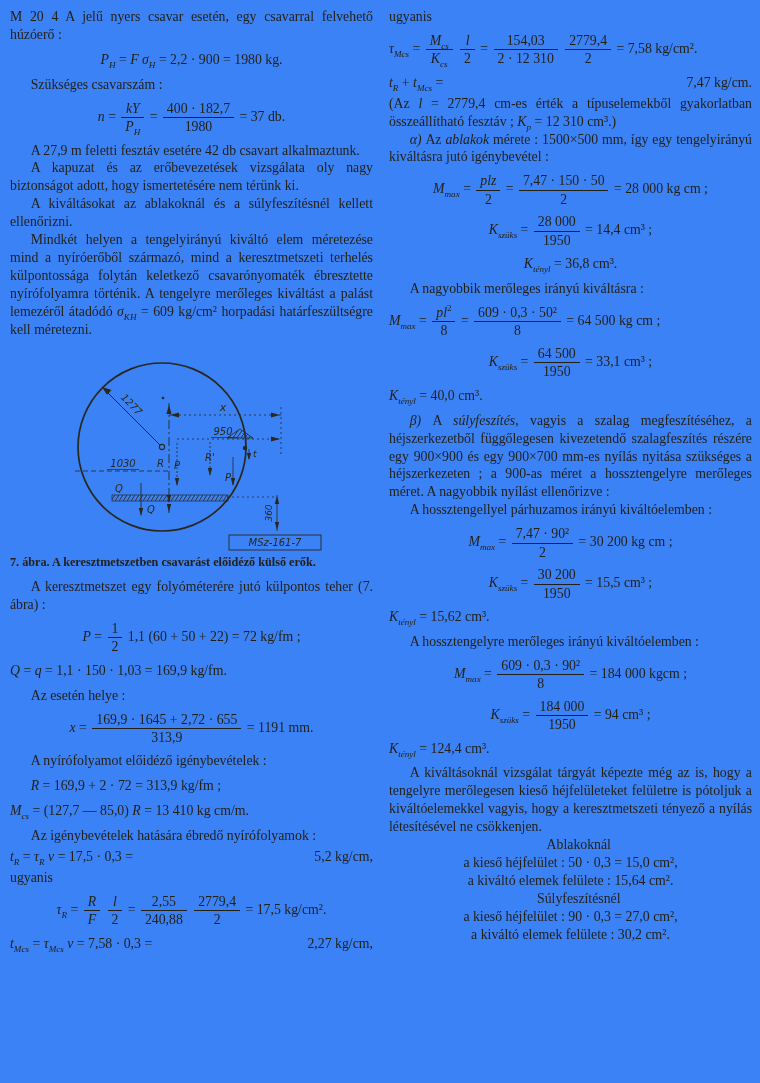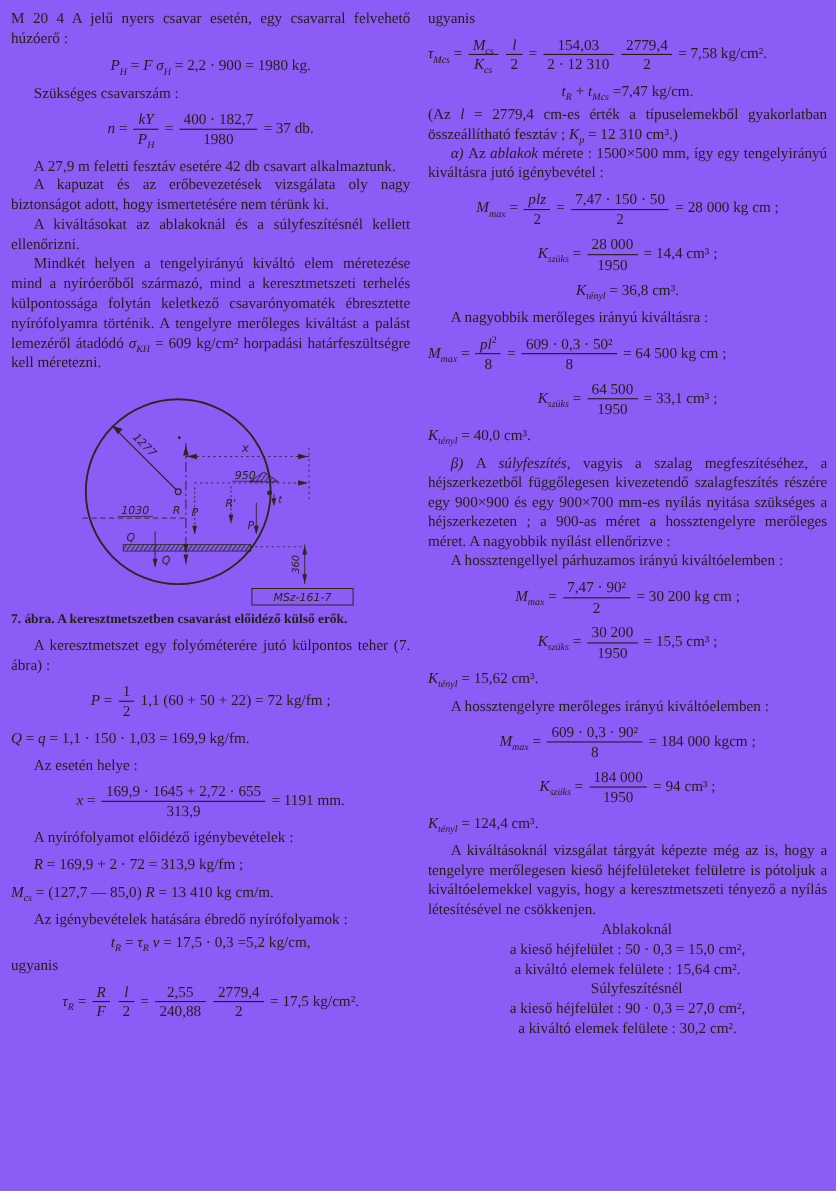--- a/index.html
+++ b/index.html
@@ -1,33 +1,33 @@
 <!DOCTYPE html>
 <html><head>
 <meta charset="utf-8">
 <style>
   html,body{margin:0;padding:0;}
   body{background:#b8b49c;}
   .page{
     width:760px;height:1083px;box-sizing:border-box;
-    background:#8b5cf6;color:#241f14;
+    background:#3b82f6;color:#241f14;
     font-family:"Liberation Serif","DejaVu Serif",serif;
     padding:8px 8px 0 10px;
     display:flex;gap:16px;overflow:hidden;
     position:relative;
   }
   .col{flex:1 1 0;min-width:0;font-size:13.8px;line-height:1.30;text-align:justify;}
   .para{margin:0;}
   .para.ind{text-indent:1.5em;}
   .line{margin:0;text-align:center;}
   .line.ind-s{padding-left:1.2em;}
   .formula{margin:7px 0;font-size:13.8px;}
   .formula.ac{text-align:center;}
   .formula.al{text-align:left;}
-  .split{display:flex;justify-content:center;margin:3px 0;}
+  .split{display:flex;justify-content:space-between;margin:3px 0;}
   .vi{font-style:italic;}
   sub{font-style:italic;font-size:.66em;line-height:0;}
   sup{font-size:.66em;line-height:0;}
   .frac{display:inline-flex;flex-direction:column;vertical-align:middle;
         text-align:center;margin:0 .15em;line-height:1.12;}
   .frac .num{border-bottom:1.1px solid currentColor;padding:0 .28em 1px;}
   .frac .den{padding:1px .28em 0;}
   .figure-block{margin:6px 0 8px;}
   .figure-block svg{display:block;margin:0 auto;}
   .fig-caption{font-weight:bold;font-size:12.2px;line-height:1.25;text-align:justify;margin-top:2px;}
@@ -150,20 +150,24 @@
         </span> <span class="frac">
           <span class="num"><span class="vi">l</span></span>
           <span class="den">2</span>
         </span> = <span class="frac">
           <span class="num">2,55</span>
           <span class="den">240,88</span>
         </span> <span class="frac">
           <span class="num">2779,4</span>
           <span class="den">2</span>
         </span> = 17,5 kg/cm².</div>
+      <div class="split">
+        <span><span class="vi">t</span><sub>Mcs</sub> = <span class="vi">τ</span><sub>Mcs</sub> <span class="vi">v</span> = 7,58 · 0,3 =</span>
+        <span>2,27 kg/cm,</span>
+      </div>
     </div>
   <div class="col" id="col-right">
       <div class="para">ugyanis</div>
       <div class="formula al"><span class="vi">τ</span><sub>Mcs</sub> = <span class="frac">
           <span class="num"><span class="vi">M</span><sub>cs</sub></span>
           <span class="den"><span class="vi">K</span><sub>cs</sub></span>
         </span> <span class="frac">
           <span class="num"><span class="vi">l</span></span>
           <span class="den">2</span>
         </span> = <span class="frac">

